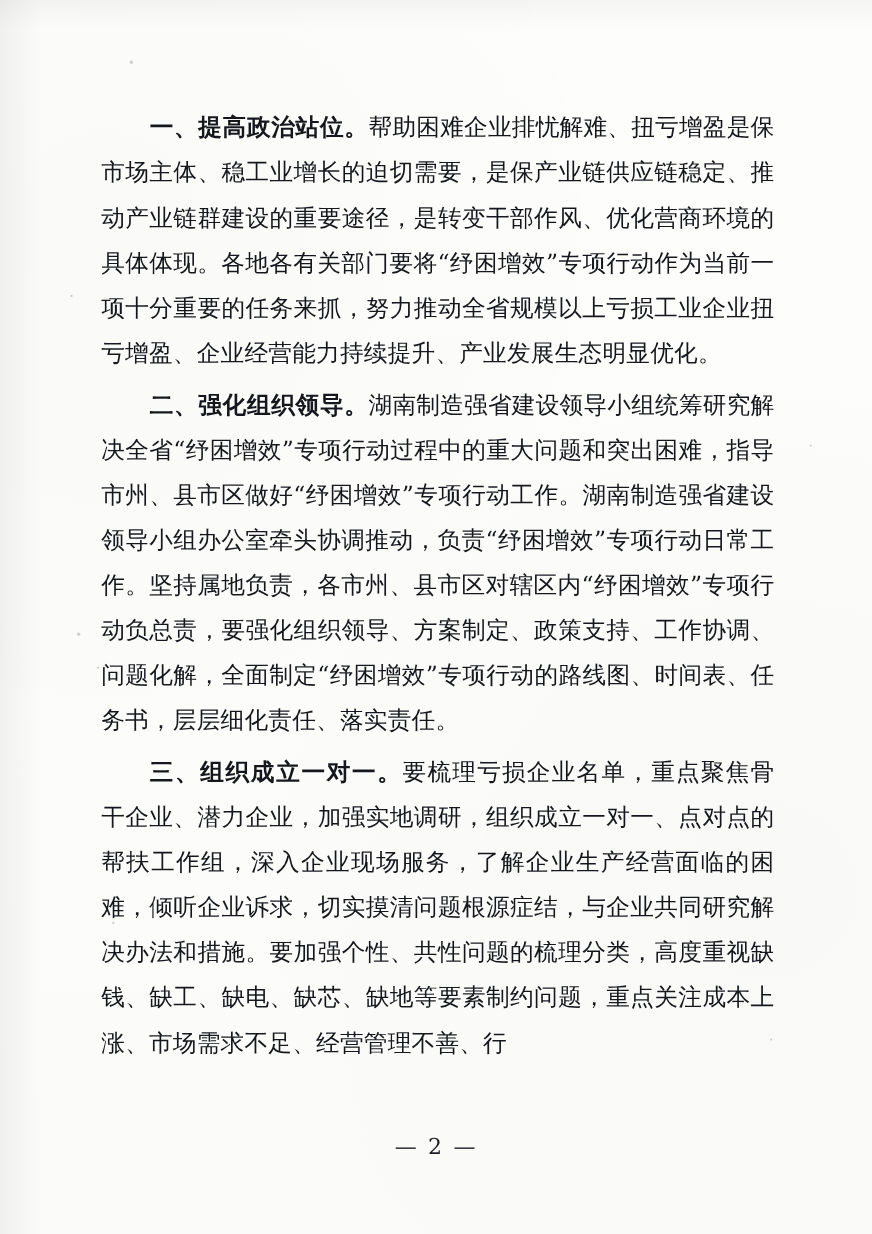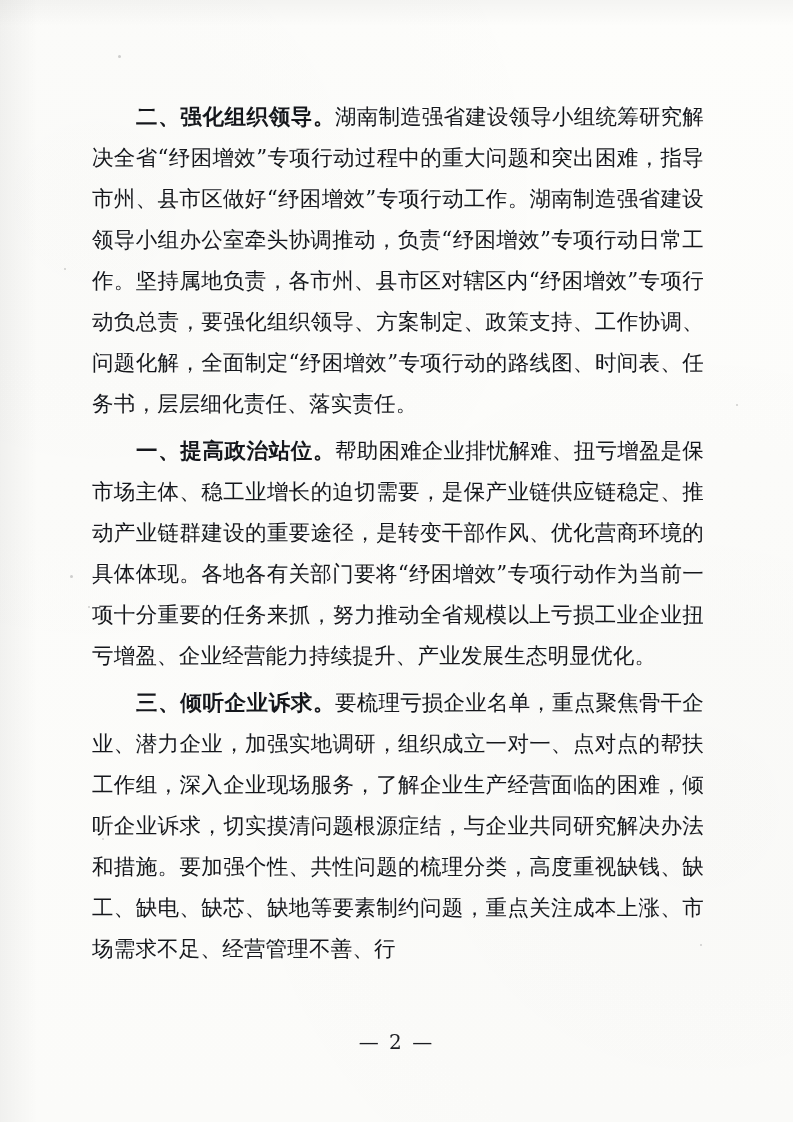--- a/index.html
+++ b/index.html
@@ -90,23 +90,23 @@
   <div class="speckle" style="left:118px;top:55px;width:3px;height:3px;"></div>
   <div class="speckle" style="left:64px;top:268px;width:2px;height:2px;"></div>
   <div class="speckle" style="left:70px;top:575px;width:3px;height:3px;"></div>
   <div class="speckle" style="left:88px;top:606px;width:2px;height:2px;"></div>
   <div class="speckle" style="left:102px;top:838px;width:2px;height:2px;"></div>
   <div class="speckle" style="left:700px;top:944px;width:2px;height:2px;"></div>
   <div class="speckle" style="left:736px;top:404px;width:2px;height:2px;"></div>
 
   <div class="content">
 
+    <p class="para"><span class="lead">一、提高政治站位。</span><span>帮助困难企业排忧解难、扭亏增盈是保市场主体、稳工业增长的迫切需要，是保产业链供应链稳定、推动产业链群建设的重要途径，是转变干部作风、优化营商环境的具体体现。各地各有关部门要将“纾困增效”专项行动作为当前一项十分重要的任务来抓，努力推动全省规模以上亏损工业企业扭亏增盈、企业经营能力持续提升、产业发展生态明显优化。</span></p>
+
     <p class="para"><span class="lead">二、强化组织领导。</span><span>湖南制造强省建设领导小组统筹研究解决全省“纾困增效”专项行动过程中的重大问题和突出困难，指导市州、县市区做好“纾困增效”专项行动工作。湖南制造强省建设领导小组办公室牵头协调推动，负责“纾困增效”专项行动日常工作。坚持属地负责，各市州、县市区对辖区内“纾困增效”专项行动负总责，要强化组织领导、方案制定、政策支持、工作协调、问题化解，全面制定“纾困增效”专项行动的路线图、时间表、任务书，层层细化责任、落实责任。</span></p>
 
-    <p class="para"><span class="lead">一、提高政治站位。</span><span>帮助困难企业排忧解难、扭亏增盈是保市场主体、稳工业增长的迫切需要，是保产业链供应链稳定、推动产业链群建设的重要途径，是转变干部作风、优化营商环境的具体体现。各地各有关部门要将“纾困增效”专项行动作为当前一项十分重要的任务来抓，努力推动全省规模以上亏损工业企业扭亏增盈、企业经营能力持续提升、产业发展生态明显优化。</span></p>
-
-    <p class="para"><span class="lead">三、倾听企业诉求。</span><span>要梳理亏损企业名单，重点聚焦骨干企业、潜力企业，加强实地调研，组织成立一对一、点对点的帮扶工作组，深入企业现场服务，了解企业生产经营面临的困难，倾听企业诉求，切实摸清问题根源症结，与企业共同研究解决办法和措施。要加强个性、共性问题的梳理分类，高度重视缺钱、缺工、缺电、缺芯、缺地等要素制约问题，重点关注成本上涨、市场需求不足、经营管理不善、行</span></p>
+    <p class="para"><span class="lead">三、组织成立一对一。</span><span>要梳理亏损企业名单，重点聚焦骨干企业、潜力企业，加强实地调研，组织成立一对一、点对点的帮扶工作组，深入企业现场服务，了解企业生产经营面临的困难，倾听企业诉求，切实摸清问题根源症结，与企业共同研究解决办法和措施。要加强个性、共性问题的梳理分类，高度重视缺钱、缺工、缺电、缺芯、缺地等要素制约问题，重点关注成本上涨、市场需求不足、经营管理不善、行</span></p>
 
   </div>
 
   <div class="footer">— 2 —</div>
 
 </div>
 
 </body></html>

